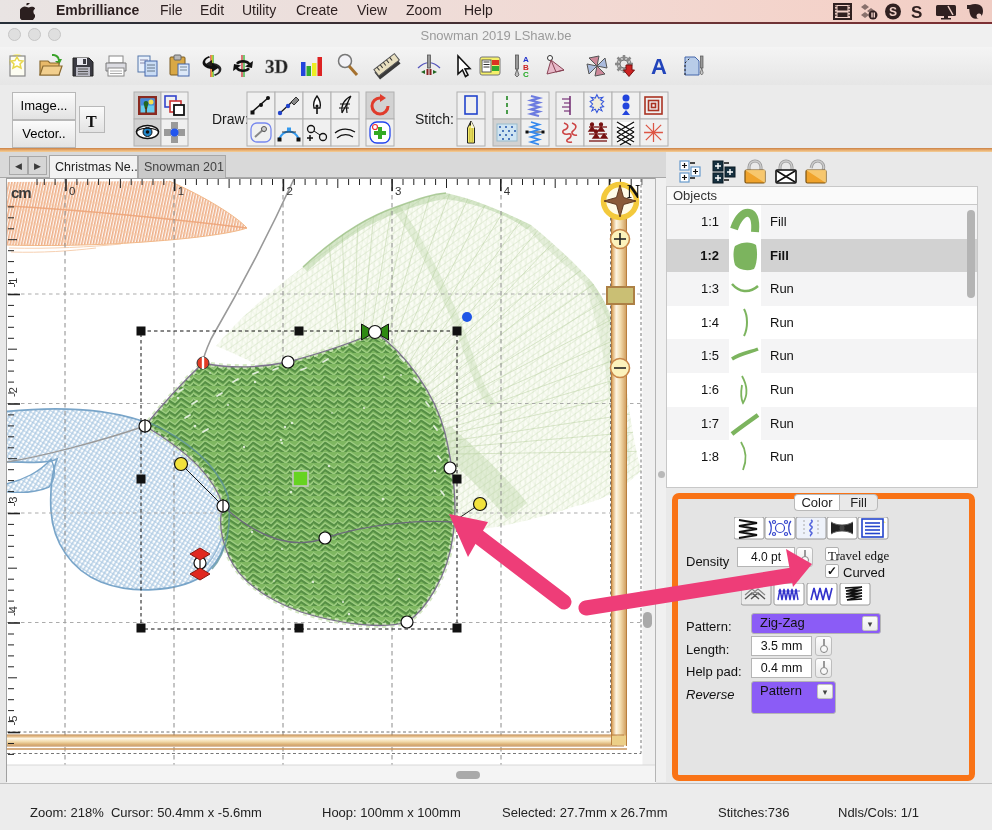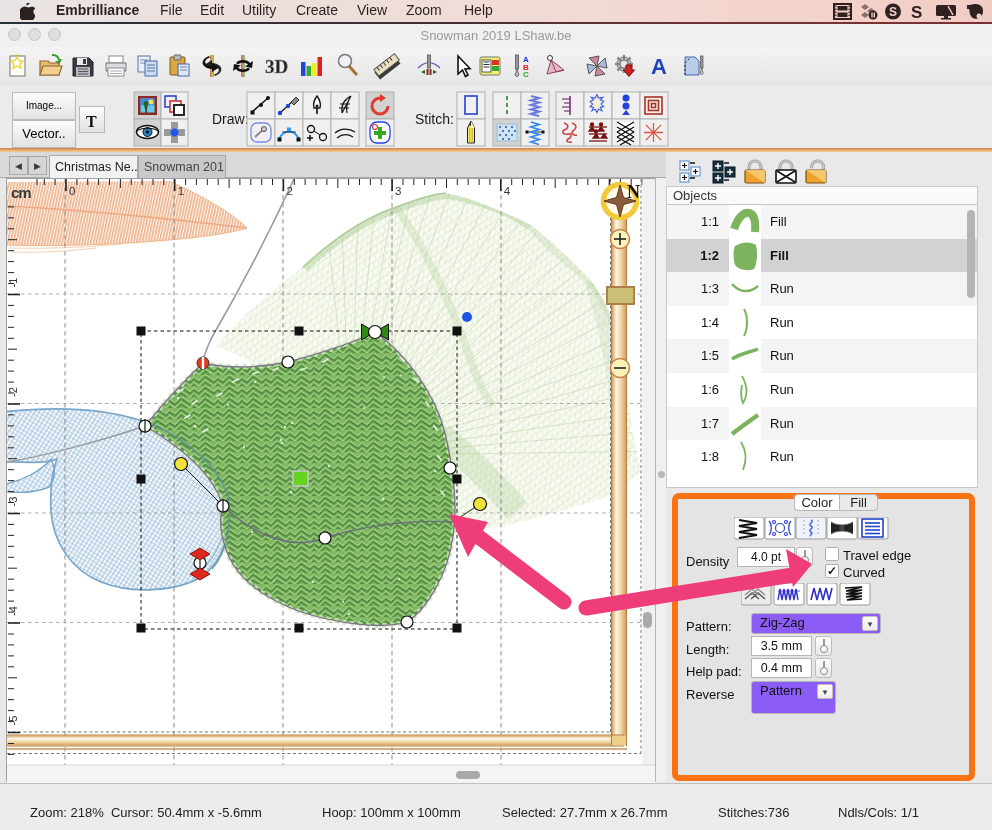--- a/index.html
+++ b/index.html
@@ -259,21 +259,21 @@
           <text x="2" y="20" font-size="22" font-weight="bold" fill="#2244bb">A</text>
         </g>
         <g transform="translate(682,7)">
           <path d="M3,3 L13,3 L17,7 L17,21 L3,21 Z" fill="#b8cce8" stroke="#4466aa"></path>
           <path d="M3,21 L3,9 L8,4" fill="none" stroke="#222" stroke-dasharray="2,2"></path>
           <rect x="18.5" y="2" width="2.5" height="12" fill="#999" stroke="#555" stroke-width="0.7"></rect>
           <path d="M19.7,14 l-1.5,5 1.5,2 1.5,-2 Z" fill="#ccc" stroke="#555" stroke-width="0.7"></path>
         </g>
       </svg></div>
   <div id="toolbar2" class="abs">
-    <div class="tbtn" style="left:12px;top:7px;width:64px;height:28px;font-size:10px;text-align:center;line-height:26px;">Image...</div>
+    <div class="tbtn" style="left:12px;top:7px;width:64px;height:28px;font-size:13px;text-align:center;line-height:26px;">Image...</div>
     <div class="tbtn" style="left:12px;top:35px;width:64px;height:28px;font-size:13px;text-align:center;line-height:26px;">Vector..</div>
     <div class="tbtn" style="left:79px;top:21px;width:26px;height:27px;"></div>
     <div class="lbl" style="left:212px;top:26px;">Draw:</div>
     <div class="lbl" style="left:415px;top:26px;">Stitch:</div>
     <svg id="tb2svg" class="abs" style="left:0;top:0" width="992" height="63">
         <text x="86" y="42" font-size="16" font-family="Liberation Serif" font-weight="bold" fill="#111">T</text>
         <rect x="134" y="7" width="27" height="27" fill="#d2d2d2" stroke="#b0b0b0"></rect>
         <g transform="translate(134,7)">
           <rect x="4" y="4" width="19" height="19" fill="#8a2a20"></rect>
           <rect x="6.5" y="6.5" width="14" height="14" fill="#66ccee"></rect>
@@ -1041,21 +1041,21 @@
               <line x1="7" y1="9.5" x2="22" y2="9.5"></line>
               <line x1="7" y1="13" x2="22" y2="13"></line>
               <line x1="7" y1="16.5" x2="22" y2="16.5"></line>
             </g>
           </g>
         </svg>
       <div class="plbl" style="left:8px;top:55px;">Density</div>
       <div class="pinput" style="left:59px;top:48px;width:58px;height:20px;font-size:12px;">4.0 pt</div>
       <div class="pspin" style="left:118px;top:48px;height:20px;"></div>
       <div class="pcheck" style="left:147px;top:48px;"></div>
-      <div class="plbl" style="left:165px;top:49px;">Travel edge</div>
+      <div class="plbl" style="left:150px;top:49px;font-family:Liberation Serif, serif;">Travel edge</div>
       <div class="pcheck" style="left:147px;top:65px;">✓</div>
       <div class="plbl" style="left:165px;top:66px;">Curved</div>
       <svg class="abs" style="left:63px;top:84px" width="131" height="24" id="stitchrow2">
           <rect x="0" y="0" width="30" height="22" fill="#ececec" stroke="#9a9a9a" rx="2"></rect>
           <g transform="translate(0,0)">
             <path d="M4,16 l7,-6 7,6 M10,16 l7,-6 7,6" stroke="#555" stroke-width="1.4" fill="none"></path>
             <path d="M4,12 l7,-6 7,6 M10,12 l7,-6 7,6" stroke="#888" stroke-width="1.2" fill="none"></path>
           </g>
           <rect x="33" y="0" width="30" height="22" fill="#fff" stroke="#9a9a9a" rx="2"></rect>
           <g transform="translate(33,0)">
@@ -1072,21 +1072,21 @@
           </g>
         </svg>
       <div class="plbl" style="left:8px;top:120px;">Pattern:</div>
       <div class="pdrop" style="left:73px;top:114px;width:130px;height:21px;">Zig-Zag<span class="dchev">▾</span></div>
       <div class="plbl" style="left:8px;top:143px;">Length:</div>
       <div class="pinput" style="left:73px;top:137px;width:61px;height:20px;">3.5 mm</div>
       <div class="pspin" style="left:137px;top:137px;height:20px;"></div>
       <div class="plbl" style="left:8px;top:165px;">Help pad:</div>
       <div class="pinput" style="left:73px;top:159px;width:61px;height:20px;">0.4 mm</div>
       <div class="pspin" style="left:137px;top:159px;height:20px;"></div>
-      <div class="plbl" style="left:8px;top:188px;">Reverse</div>
+      <div class="plbl" style="left:8px;top:188px;font-style:italic;">Reverse</div>
       <div class="pdrop" style="left:73px;top:182px;width:85px;height:33px;">Pattern<span class="dchev">▾</span></div>
     </div>
   </div>
   <div id="statusbar" class="abs">
     <span class="sitem" style="left:30px">Zoom: 218%&nbsp;&nbsp;Cursor: 50.4mm x -5.6mm</span>
     <span class="sitem" style="left:322px">Hoop: 100mm x 100mm</span>
     <span class="sitem" style="left:502px">Selected: 27.7mm x 26.7mm</span>
     <span class="sitem" style="left:718px">Stitches:736</span>
     <span class="sitem" style="left:838px">Ndls/Cols: 1/1</span>
   </div>

